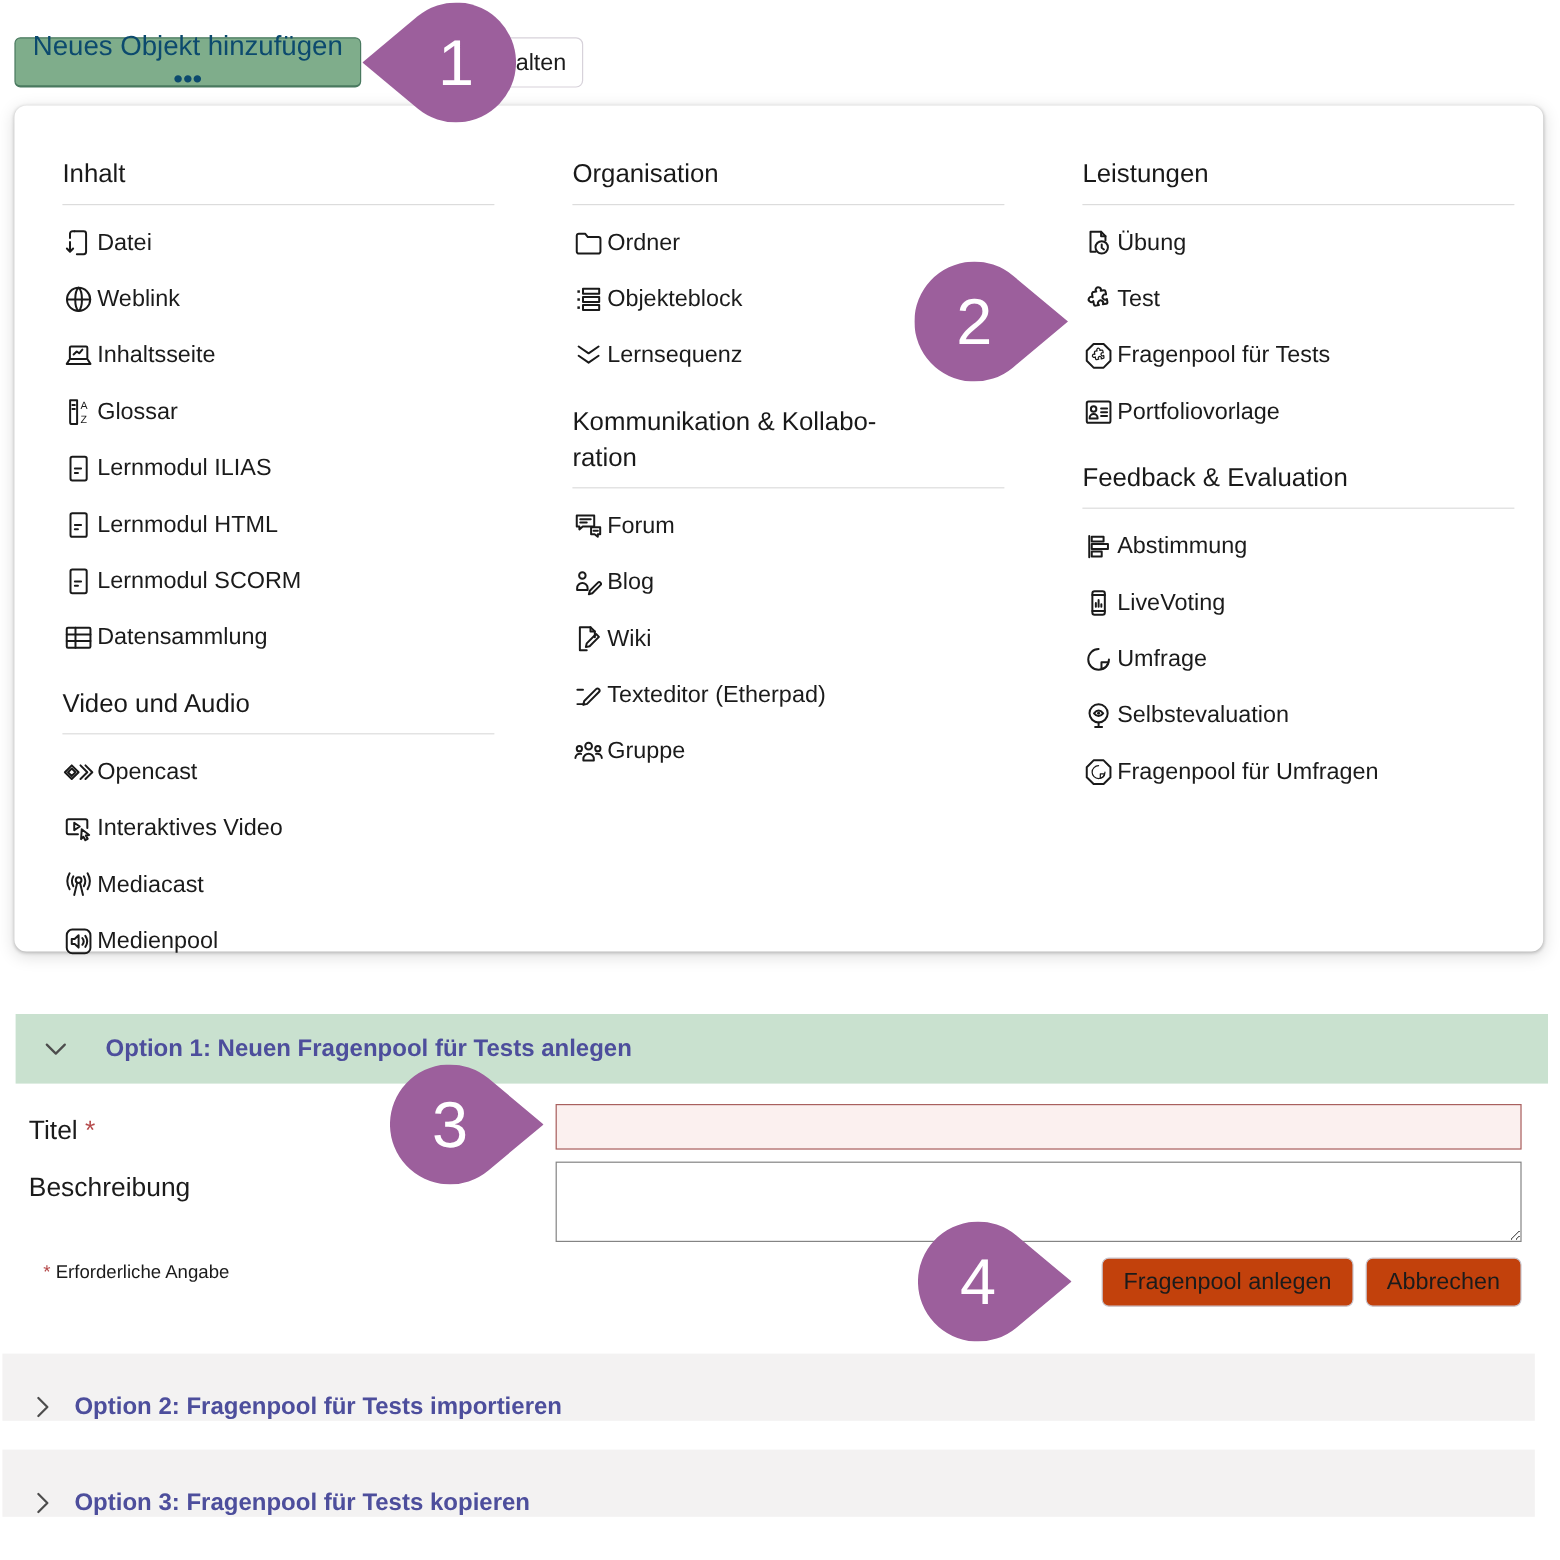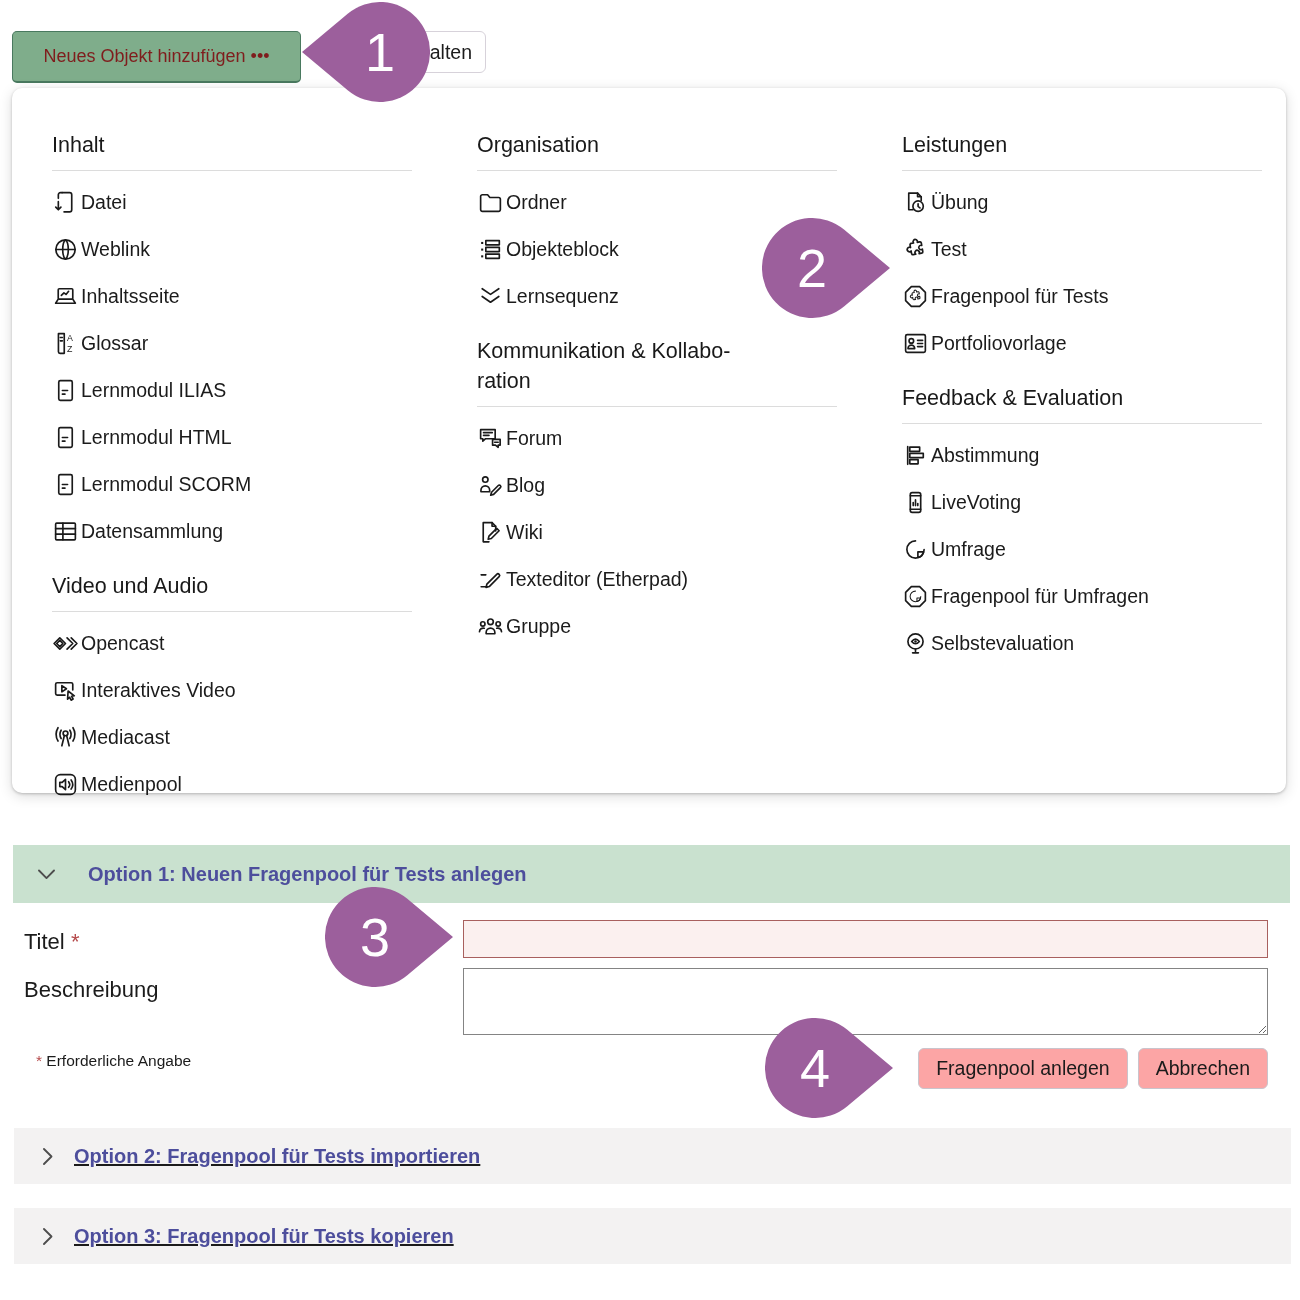--- a/index.html
+++ b/index.html
@@ -14,24 +14,24 @@
     --title-field-bg:#fbf0ef;
   }
   *{box-sizing:border-box;}
   html,body{margin:0;padding:0;}
   body{
     width:1300px;height:1300px;position:relative;background:#fff;
     font-family:"Liberation Sans",sans-serif;color:#1b1b1b;overflow:hidden;
   }
   
   .btn-primary{
-    position:absolute;left:12px;top:31px;width:289px;height:52px;
+    position:absolute;left:12px;top:31px;width:289px;height:42px;
     background:var(--primary-button-bg);
     border:1px solid var(--primary-button-border);border-bottom-width:2.5px;
-    border-radius:5px;font-size:18px;color:#7f1d1d;
+    border-radius:5px;font-size:23px;color:#0c4a6e;
     display:flex;align-items:center;justify-content:center;cursor:pointer;
     font-family:inherit;
   }
   .btn-ghost{
     position:absolute;left:366px;top:31px;width:120px;height:42px;
     background:#fff;border:1px solid #d7d2da;border-radius:6px;
     font-size:19.5px;color:#1b1b1b;display:flex;align-items:center;justify-content:flex-end;
     padding:0 13px;cursor:pointer;font-family:inherit;
   }
   
@@ -53,23 +53,23 @@
   .menu-label{white-space:nowrap;}
   
   .opt1-bar{
     position:absolute;left:13px;top:845px;width:1277px;height:58px;
     background:var(--option1-header-bg);display:flex;align-items:center;
     padding-left:22px;cursor:pointer;gap:15px;
   }
   .bar-chevron{display:flex;margin-right:15px;}
   .bar-label{font-size:20px;font-weight:bold;color:var(--option-header-text);}
   .collapsed-bar{
-    position:absolute;left:14px;width:1277px;height:56px;
-    background:var(--collapsed-header-bg);display:flex;align-items:center;
-    padding-left:22px;cursor:pointer;text-decoration:underline;
+    position:absolute;left:2px;width:1277px;height:56px;
+    background:var(--collapsed-header-bg);display:flex;align-items:flex-end;
+    padding-left:22px;cursor:pointer;
   }
   .collapsed-bar.idx0{top:1128px;}
   .collapsed-bar.idx1{top:1208px;}
   
   .form-label{position:absolute;left:24px;font-size:22px;}
   .lbl-title{top:929px;}
   .lbl-desc{top:977px;}
   .req{color:var(--required-color);}
   .title-input{
     position:absolute;left:463px;top:920px;width:805px;height:38px;
@@ -77,21 +77,21 @@
     border-radius:0;font-size:19px;padding:0 10px;font-family:inherit;outline:none;
   }
   .desc-textarea{
     position:absolute;left:463px;top:968px;width:805px;height:67px;
     border:1.5px solid #848484;background:#fff;font-size:19px;padding:6px 10px;
     font-family:inherit;outline:none;resize:vertical;border-radius:0;
   }
   .required-note{position:absolute;left:36px;top:1052px;font-size:15.5px;}
   .form-actions{position:absolute;right:32px;top:1048px;display:flex;gap:10px;}
   .form-btn{
-    height:41px;background:#fca5a5;border:1px solid #c9c4cc;border-radius:6px;
+    height:41px;background:#c2410c;border:1px solid #c9c4cc;border-radius:6px;
     font-size:19.5px;color:#1b1b1b;padding:0 17px;cursor:pointer;font-family:inherit;
     display:flex;align-items:center;
   }
   
   .marker{position:absolute;width:128px;height:100px;z-index:6;pointer-events:none;}
 </style>
 </head>
 <body>
 
 <button class="btn-primary">Neues Objekt hinzufügen •••</button>
@@ -378,39 +378,39 @@
           <svg width="27" height="27" viewBox="0 0 26 26" fill="none" stroke="#1a1a1a" stroke-width="1.6" stroke-linecap="round" stroke-linejoin="round" font-family="inherit" aria-hidden="true">
             <path d="M21.3 13A8.3 8.3 0 1 1 13 4.7"></path>
             <path d="M15.3 15.3v5.4a5.9 5.9 0 0 0 5.4-5.4z"></path>
           </svg>
         </span>
         <span class="menu-label">Umfrage</span>
       </div>
       <div class="menu-item">
         <span class="menu-icon">
           <svg width="27" height="27" viewBox="0 0 26 26" fill="none" stroke="#1a1a1a" stroke-width="1.6" stroke-linecap="round" stroke-linejoin="round" font-family="inherit" aria-hidden="true">
+            <circle cx="13" cy="11" r="7.3"></circle>
+            <path d="M9.3 11c2.5-3 4.9-3 7.4 0-2.5 3-4.9 3-7.4 0z"></path>
+            <circle cx="13" cy="11" r="1.2" fill="#1a1a1a" stroke="none"></circle>
+            <path d="M13 18.3v2.4M10.2 22h5.6"></path>
+          </svg>
+        </span>
+        <span class="menu-label">Selbstevaluation</span>
+      </div>
+      <div class="menu-item">
+        <span class="menu-icon">
+          <svg width="27" height="27" viewBox="0 0 26 26" fill="none" stroke="#1a1a1a" stroke-width="1.6" stroke-linecap="round" stroke-linejoin="round" font-family="inherit" aria-hidden="true">
             <path d="M9 3.5h8L22.5 9v8L17 22.5H9L3.5 17V9z"></path>
             <g transform="translate(4.9,4.9) scale(0.62)">
               <path d="M21.3 13A8.3 8.3 0 1 1 13 4.7"></path>
               <path d="M15.3 15.3v5.4a5.9 5.9 0 0 0 5.4-5.4z"></path>
             </g>
           </svg>
         </span>
         <span class="menu-label">Fragenpool für Umfragen</span>
-      </div>
-      <div class="menu-item">
-        <span class="menu-icon">
-          <svg width="27" height="27" viewBox="0 0 26 26" fill="none" stroke="#1a1a1a" stroke-width="1.6" stroke-linecap="round" stroke-linejoin="round" font-family="inherit" aria-hidden="true">
-            <circle cx="13" cy="11" r="7.3"></circle>
-            <path d="M9.3 11c2.5-3 4.9-3 7.4 0-2.5 3-4.9 3-7.4 0z"></path>
-            <circle cx="13" cy="11" r="1.2" fill="#1a1a1a" stroke="none"></circle>
-            <path d="M13 18.3v2.4M10.2 22h5.6"></path>
-          </svg>
-        </span>
-        <span class="menu-label">Selbstevaluation</span>
       </div>
     </div>
   </div>
 
 <div class="opt1-bar">
   <span class="bar-chevron">
     <svg width="23" height="23" viewBox="0 0 26 26" fill="none" stroke="#4d4d4d" stroke-width="2.1" stroke-linecap="round" stroke-linejoin="round">
         <path d="M4.5 8.5 13 17l8.5-8.5"></path>
       </svg>
   </span>

